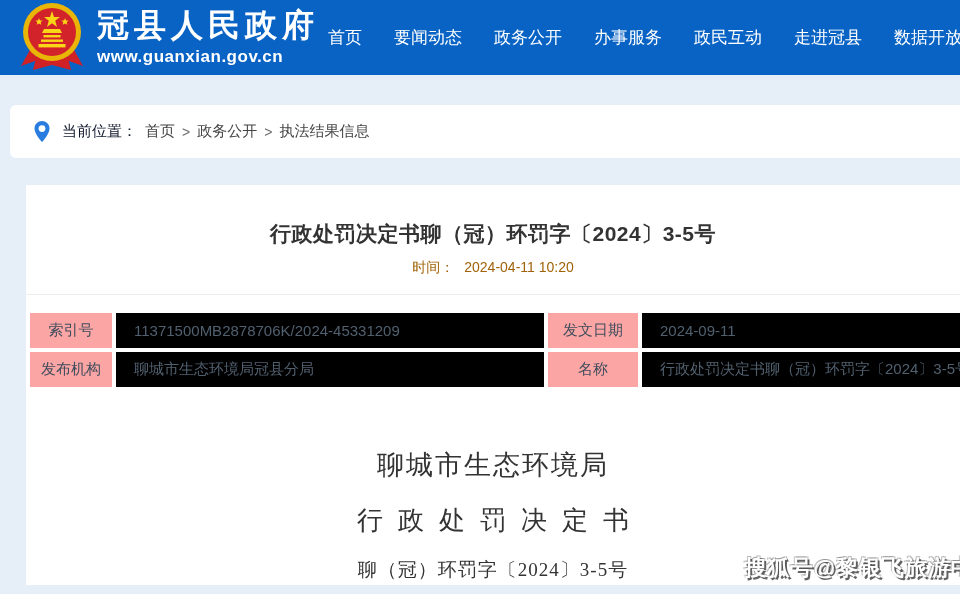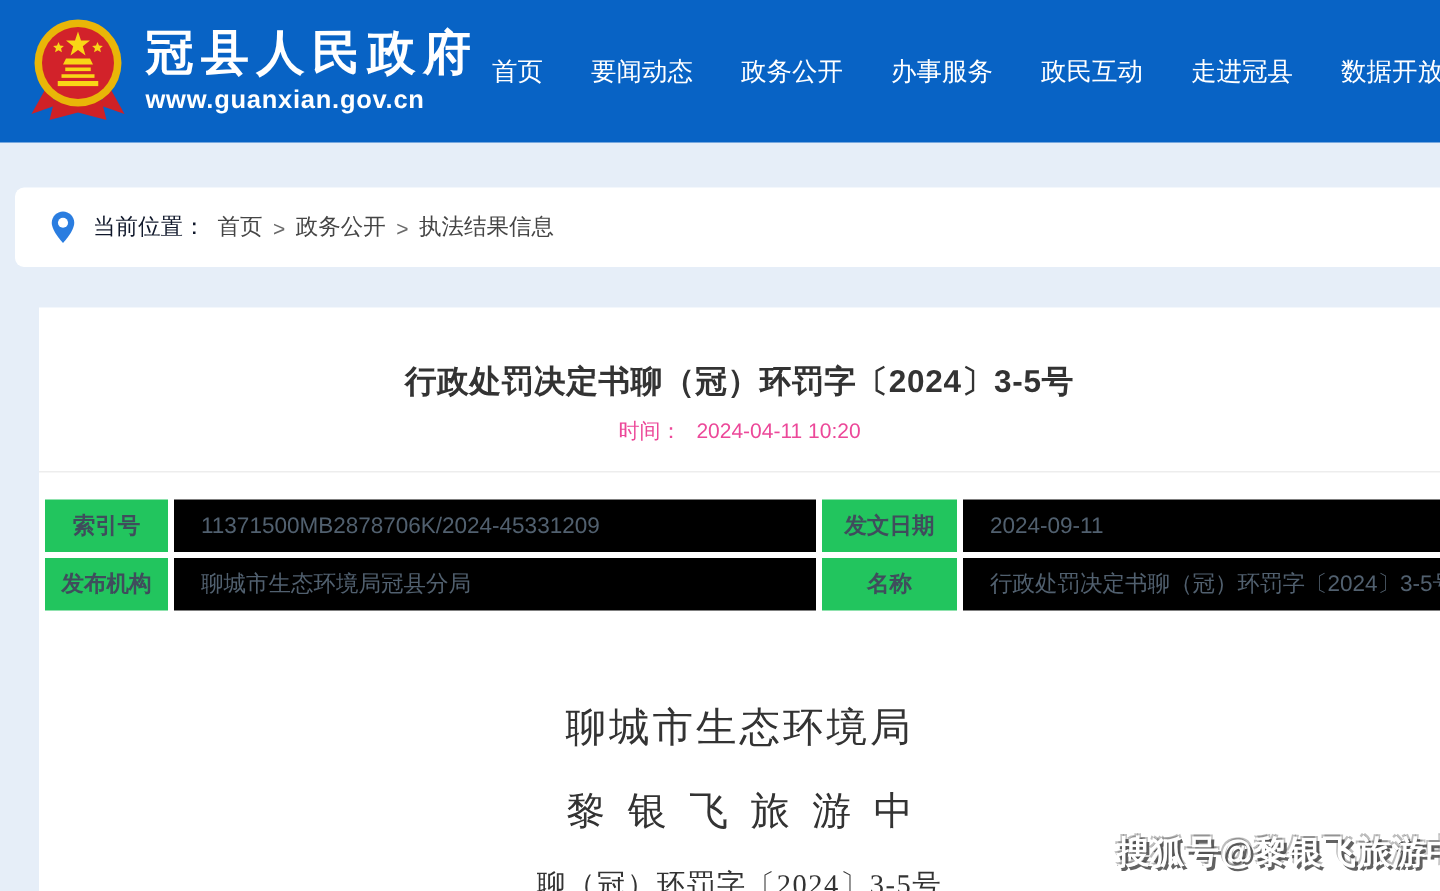--- a/index.html
+++ b/index.html
@@ -6,21 +6,21 @@
   html,body { width:960px; height:594px; }
   body {
     background:#e6eef8;
     font-family:"Liberation Sans","DejaVu Sans",sans-serif;
     overflow:hidden;
     position:relative;
   }
 
   
   .header {
-    height:95px; background:#0863c5;
+    height:75px; background:#0863c5;
     display:flex; align-items:center;
     padding-left:20px;
   }
   .logo-area { display:flex; align-items:center; gap:13px; width:292px; flex-shrink:0; cursor:pointer; }
   .emblem { width:64px; height:72px; flex-shrink:0; }
   .site-name { color:#fff; font-size:32px; font-weight:bold; letter-spacing:5px; line-height:1.1; white-space:nowrap; }
   .site-url  { color:#fff; font-size:17px; font-weight:bold; letter-spacing:.5px; margin-top:4px; }
 
   .nav { display:flex; align-items:center; flex:1; }
   .nav .nav-item {
@@ -44,34 +44,34 @@
   
   .content {
     margin:27px 0 0 26px;
     background:#fff; height:400px;
     position:relative; padding-top:35px;
   }
   .doc-title {
     text-align:center; font-size:21px; font-weight:bold; color:#333;
     letter-spacing:.5px;
   }
-  .doc-time { text-align:center; margin-top:11px; font-size:14px; color:#ec4899; }
+  .doc-time { text-align:center; margin-top:11px; font-size:14px; color:#a16207; }
   .doc-time .time-value { margin-left:10px; }
   .divider { margin-top:17px; border-bottom:1px solid #ededed; }
 
   
   .meta-table {
     margin:18px 0 0 4px;
     display:grid;
     grid-template-columns:82px 428px 90px auto;
     gap:4px;
   }
   .meta-table .cell { height:35px; display:flex; align-items:center; font-size:15px; }
   .meta-table .label {
-    background:#22c55e; color:#3f4d5c; font-weight:bold;
+    background:#fca5a5; color:#3f4d5c; font-weight:normal;
     justify-content:center;
   }
   .meta-table .value {
     background:#000000; color:#51606f;
     padding-left:18px; white-space:nowrap; overflow:hidden;
   }
 
   
   .doc-body { font-family:"Liberation Serif","DejaVu Serif",serif; color:#333; text-align:center; }
   .doc-line1 { margin-top:60px; font-size:27px; letter-spacing:2px; }
@@ -152,18 +152,18 @@
     <div class="cell value">2024-09-11</div>
 
     <div class="cell label">发布机构</div>
     <div class="cell value">聊城市生态环境局冠县分局</div>
     <div class="cell label">名称</div>
     <div class="cell value">行政处罚决定书聊（冠）环罚字〔2024〕3-5号</div>
   </div>
 
   <div class="doc-body">
     <div class="doc-line1">聊城市生态环境局</div>
-    <div class="doc-line2">黎银飞旅游中</div>
+    <div class="doc-line2">行政处罚决定书</div>
     <div class="doc-line3">聊（冠）环罚字〔2024〕3-5号</div>
   </div>
 </div>
 
 <div class="watermark">搜狐号@黎银飞旅游中</div>
 
 </body></html>

